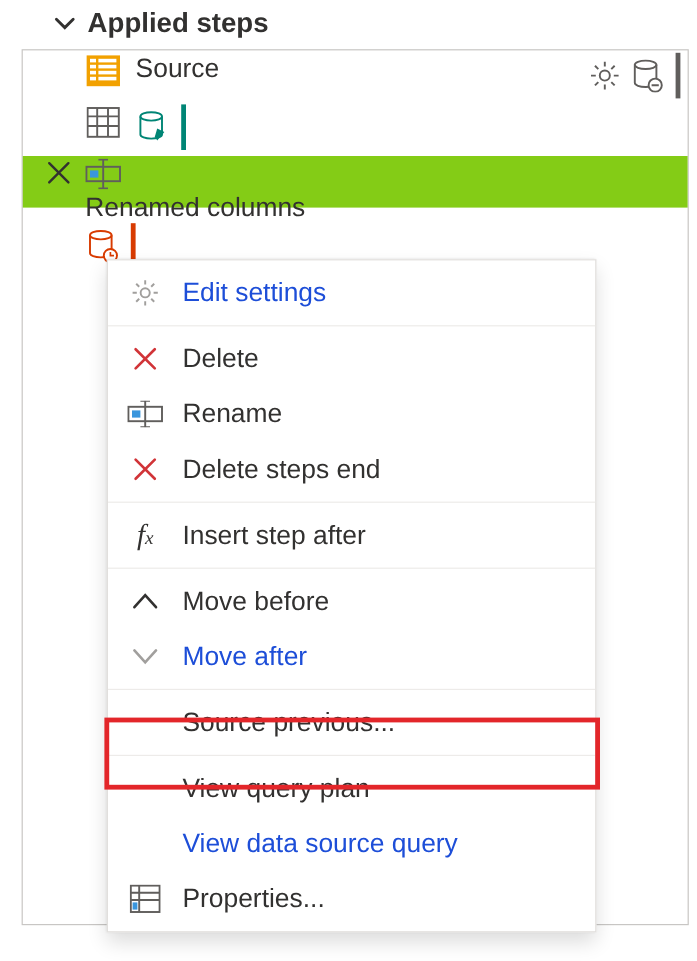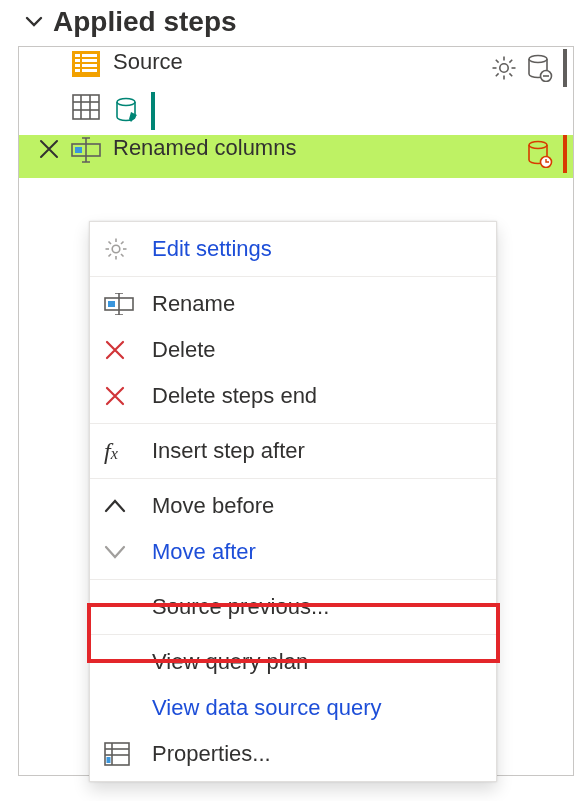--- a/index.html
+++ b/index.html
@@ -10,22 +10,23 @@
       background: #fff;
       width: 581px;
       height: 801px;
       overflow: hidden;
     }
     .panel-header {
       display: flex;
       align-items: center;
       gap: 8px;
       padding: 6px 10px 8px 23px;
-      font-size: 28px;
+      font-size: 23px;
       font-weight: 600;
+      margin-left: 20px;
     }
     .chevron-down {
       width: 22px; height: 22px;
       display: flex; align-items: center; justify-content: center;
     }
     .steps-box {
       border: 1px solid #c8c6c4;
       margin: 0 0 0 18px;
       width: 556px;
       height: 730px;
@@ -33,21 +34,22 @@
       padding-top: 2px;
     }
     .step-row {
       display: flex;
       align-items: flex-start;
       height: 43px;
       padding: 0 6px 0 52px;
       position: relative;
     }
     .step-row.selected {
-      background: #bef264;
+      background: #84cc16;
+      flex-direction: column;
     }
     .step-row .delete-x {
       position: absolute;
       left: 16px;
       width: 28px; height: 28px;
       display: flex; align-items: center; justify-content: center;
     }
     .step-icon {
       width: 30px; height: 30px;
       display: flex; align-items: center; justify-content: center;
@@ -89,21 +91,21 @@
     .menu-item {
       display: flex;
       align-items: center;
       height: 46px;
       padding: 0 14px;
       cursor: pointer;
     }
     .menu-item.disabled { color: #1d4ed8; cursor: default; }
     .menu-icon {
       width: 34px; height: 28px;
-      display: flex; align-items: center; justify-content: flex-start;
+      display: flex; align-items: center; justify-content: center;
       margin-right: 14px;
       flex-shrink: 0;
     }
     .menu-label { font-size: 22px; }
     .menu-sep {
       height: 1px;
       background: #edebe9;
       margin: 4px 0;
     }
     .highlight-box {
@@ -235,37 +237,37 @@
               <line x1="7" y1="17" x2="4.5" y2="19.5"></line>
           </g>
         </svg>
       </span>
       <span class="menu-label">Edit settings</span>
     </div>
     <div class="menu-sep"></div>
 
     <div class="menu-item">
       <span class="menu-icon">
+        <svg width="22" height="22" viewBox="0 0 22 22">
+            <path d="M3 3 L19 19 M19 3 L3 19" stroke="#d13438" stroke-width="2.2" stroke-linecap="round"></path>
+          </svg>
+      </span>
+      <span class="menu-label">Delete</span>
+    </div>
+
+    <div class="menu-item">
+      <span class="menu-icon">
         <svg width="30" height="22" viewBox="0 0 30 22">
           <rect x="1" y="5" width="28" height="12" fill="none" stroke="#605e5c" stroke-width="1.6"></rect>
           <line x1="15" y1="0" x2="15" y2="22" stroke="#605e5c" stroke-width="1.6"></line>
           <path d="M11 0 L19 0 M11 22 L19 22" stroke="#605e5c" stroke-width="1.6"></path>
           <rect x="4" y="8" width="7" height="6" fill="#3a96dd"></rect>
         </svg>
       </span>
       <span class="menu-label">Rename</span>
-    </div>
-
-    <div class="menu-item">
-      <span class="menu-icon">
-        <svg width="22" height="22" viewBox="0 0 22 22">
-            <path d="M3 3 L19 19 M19 3 L3 19" stroke="#d13438" stroke-width="2.2" stroke-linecap="round"></path>
-          </svg>
-      </span>
-      <span class="menu-label">Delete</span>
     </div>
 
     <div class="menu-item">
       <span class="menu-icon">
         <svg width="22" height="22" viewBox="0 0 22 22">
             <path d="M3 3 L19 19 M19 3 L3 19" stroke="#d13438" stroke-width="2.2" stroke-linecap="round"></path>
           </svg>
       </span>
       <span class="menu-label">Delete steps end</span>
     </div>

